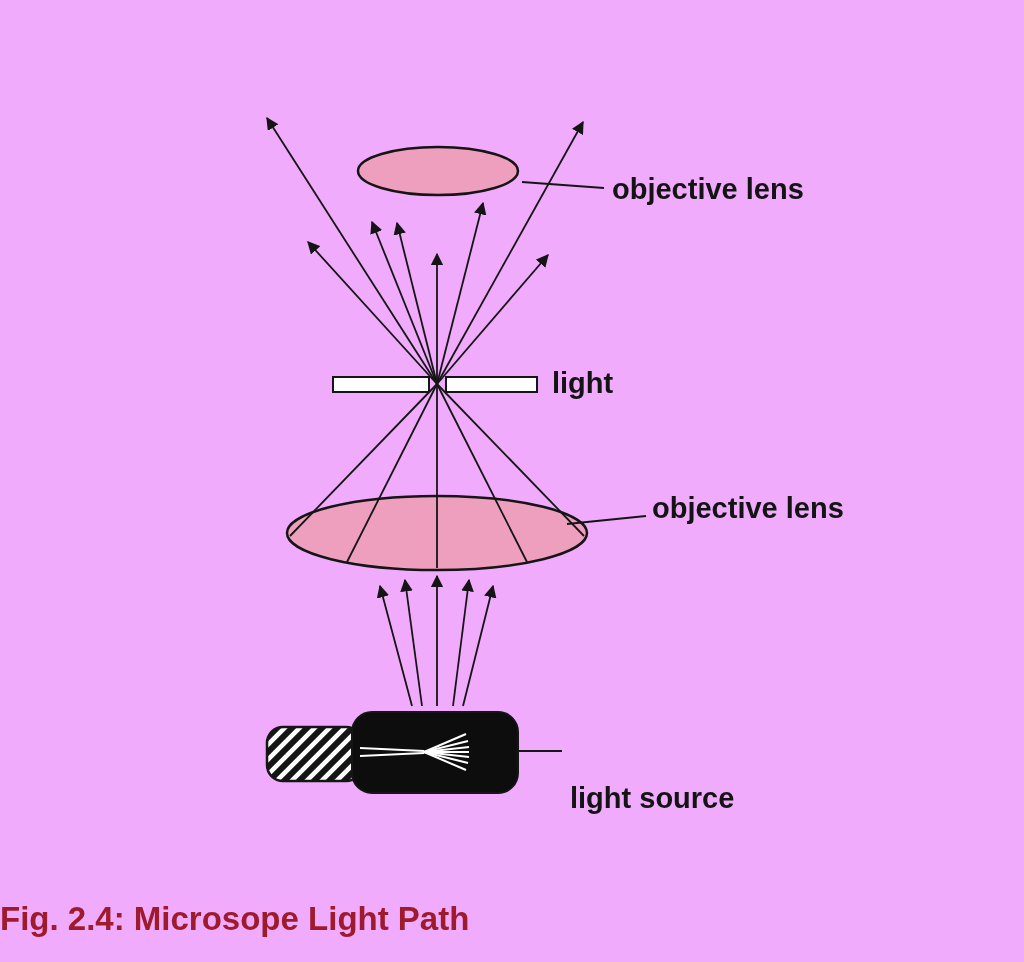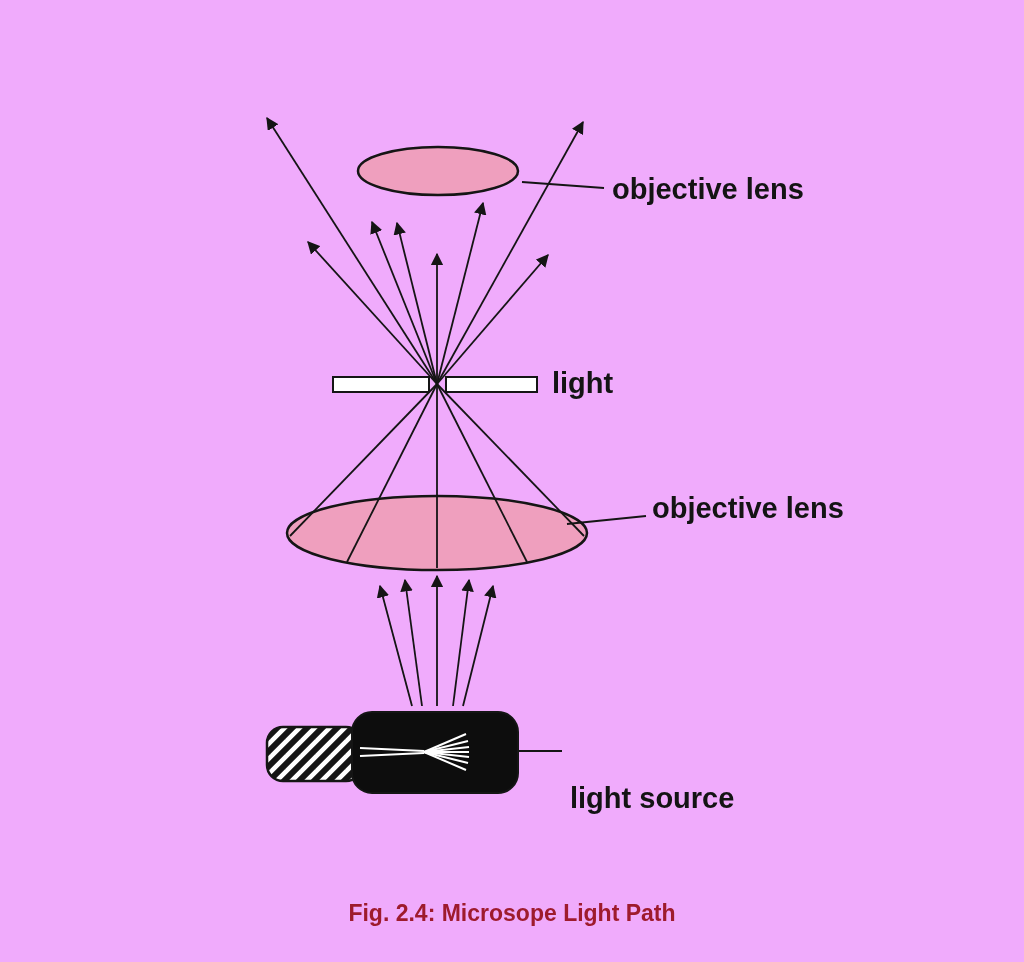--- a/index.html
+++ b/index.html
@@ -25,23 +25,23 @@
   }
   .label.wrap {
     white-space: normal;
     width: 200px;
   }
   .caption {
     position: absolute;
     top: 900px;
     left: 0;
     width: 100%;
-    text-align: center;
+    text-align: left;
     font-weight: bold;
-    font-size: 23px;
+    font-size: 33px;
     color: #9e1b2d;
   }
 </style>
 </head>
 <body>
 
 <div class="page">
 
   <svg class="diagram" width="1024" height="962" viewBox="0 0 1024 962">
     <defs>

